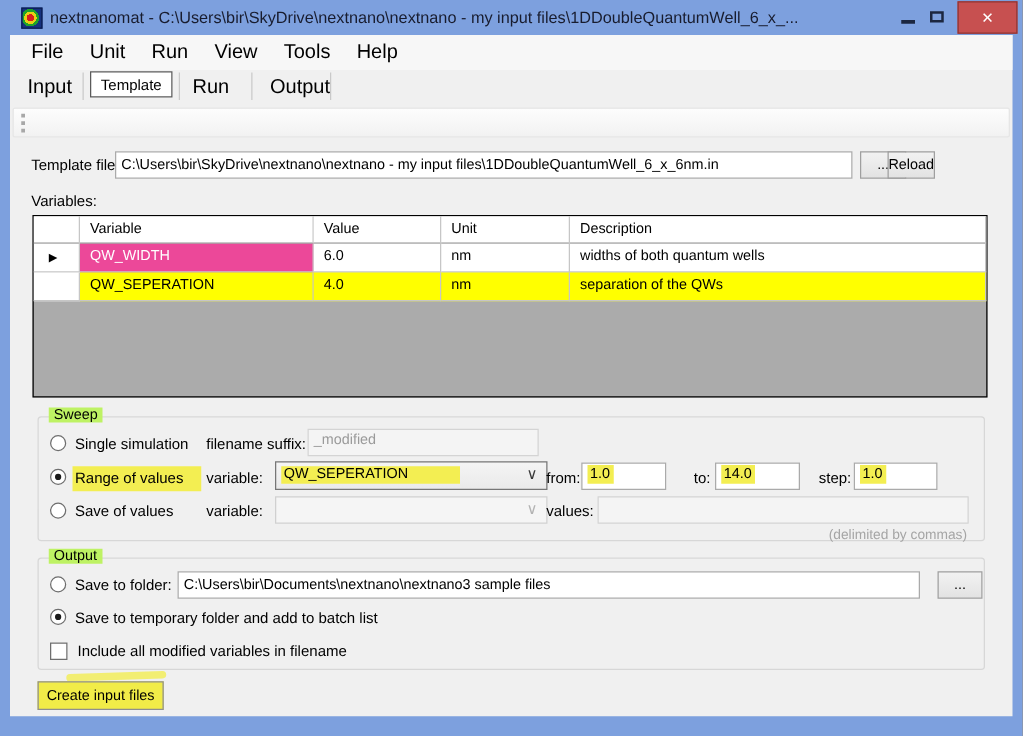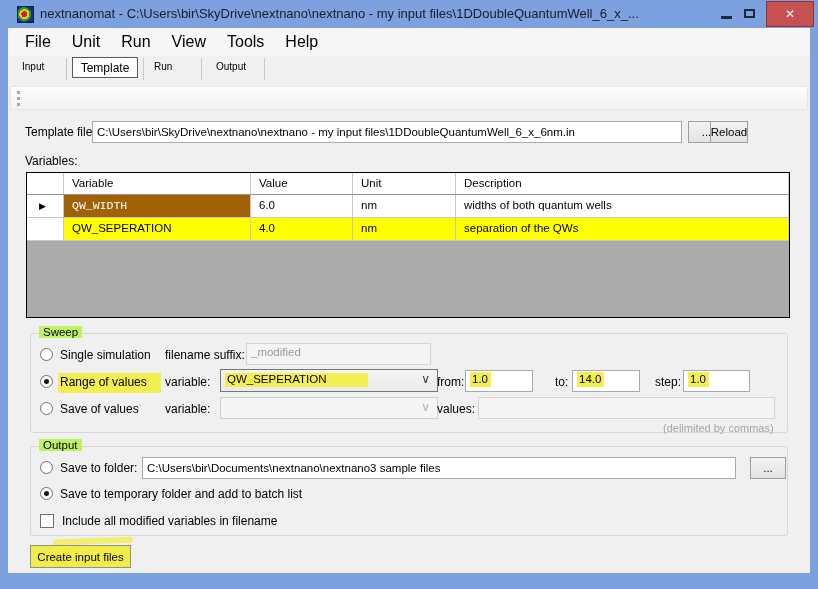--- a/index.html
+++ b/index.html
@@ -18,38 +18,38 @@
   .minbar { width:11px; height:3px; background:#1c2740; margin-top:8px; }
   .maxbox { width:11px; height:9px; border:2px solid #1c2740; background:transparent; }
 
   
   .client { position:absolute; left:8px; top:28px; width:802px; height:545px; background:#f0f0f0; }
 
   .menubar { position:absolute; left:0; top:0; width:802px; height:28px; background:#f7f7f7; display:flex; align-items:center; padding-left:17px; gap:21px; }
   .menu-item { font-size:16px; color:#000; }
 
   .tabstrip { position:absolute; left:0; top:28px; width:802px; height:29px; }
-  .tab { position:absolute; top:5px; font-size:10px; color:#000; }
+  .tab { position:absolute; top:5px; font-size:16px; color:#000; }
   .tab-box { position:absolute; left:64px; top:1px; width:66px; height:21px; border:1px solid #5a5a5a; background:#fff;
     display:flex; align-items:center; justify-content:center; font-size:12px; }
   .tabsep { position:absolute; top:2px; width:1px; height:22px; background:#c9c9c9; }
 
   .toolbar { position:absolute; left:2px; top:58px; width:798px; height:24px; background:linear-gradient(#fdfdfd,#f2f2f2); border:1px solid #e6e6e6; border-radius:2px; }
   .grip { position:absolute; left:6px; top:4px; height:15px; width:3px; border-left:3px dotted #a8a8a8; }
 
   .lbl { position:absolute; font-size:12px; color:#000; white-space:nowrap; }
   .tb { position:absolute; background:#fff; border:1px solid #aaaaaa; font-size:11.5px; font-family:"Liberation Sans","DejaVu Sans",sans-serif; padding:2px 4px; color:#000; }
   .tb-dis { background:#f4f4f4; border:1px solid #d4d4d4; color:#9a9a9a; }
   .btn { position:absolute; background:linear-gradient(#f2f2f2,#e3e3e3); border:1px solid #9f9f9f; font-size:11.5px; display:flex; align-items:center; justify-content:center; color:#000; }
 
   
   .vtable { position:absolute; left:18px; top:144px; width:764px; height:146px; border:1px solid #000; background:#ababab; }
   .vcell { position:absolute; border-right:1px solid #c6c6c6; border-bottom:1px solid #c6c6c6; background:#fff; font-size:11.5px; padding:4px 0 0 8px; overflow:hidden; white-space:nowrap; }
   .vhead { border-bottom:1px solid #919191; }
-  .sel-blue { background:#a16207; color:#fff;font-family:Liberation Mono, monospace; }
+  .sel-blue { background:#ec4899; color:#fff; }
   .row-yellow { background:#ffff00; }
   .row-pointer { font-size:9px; padding-top:6px; padding-left:12px; }
 
   
   .gbox { position:absolute; border:1px solid #d7d7d7; border-radius:3px; }
   .gb-label { position:absolute; top:-8px; left:8px; background:#bef264; padding:0 4px; font-size:11.5px; color:#000; }
 
   .radio { position:absolute; width:13px; height:13px; border-radius:50%; border:1px solid #6e6e6e; background:#fff; }
   .radio.on::after { content:""; position:absolute; left:3px; top:3px; width:5px; height:5px; border-radius:50%; background:#1a1a1a; }
   .checkbox { position:absolute; width:14px; height:14px; border:1px solid #6e6e6e; background:#fff; }

